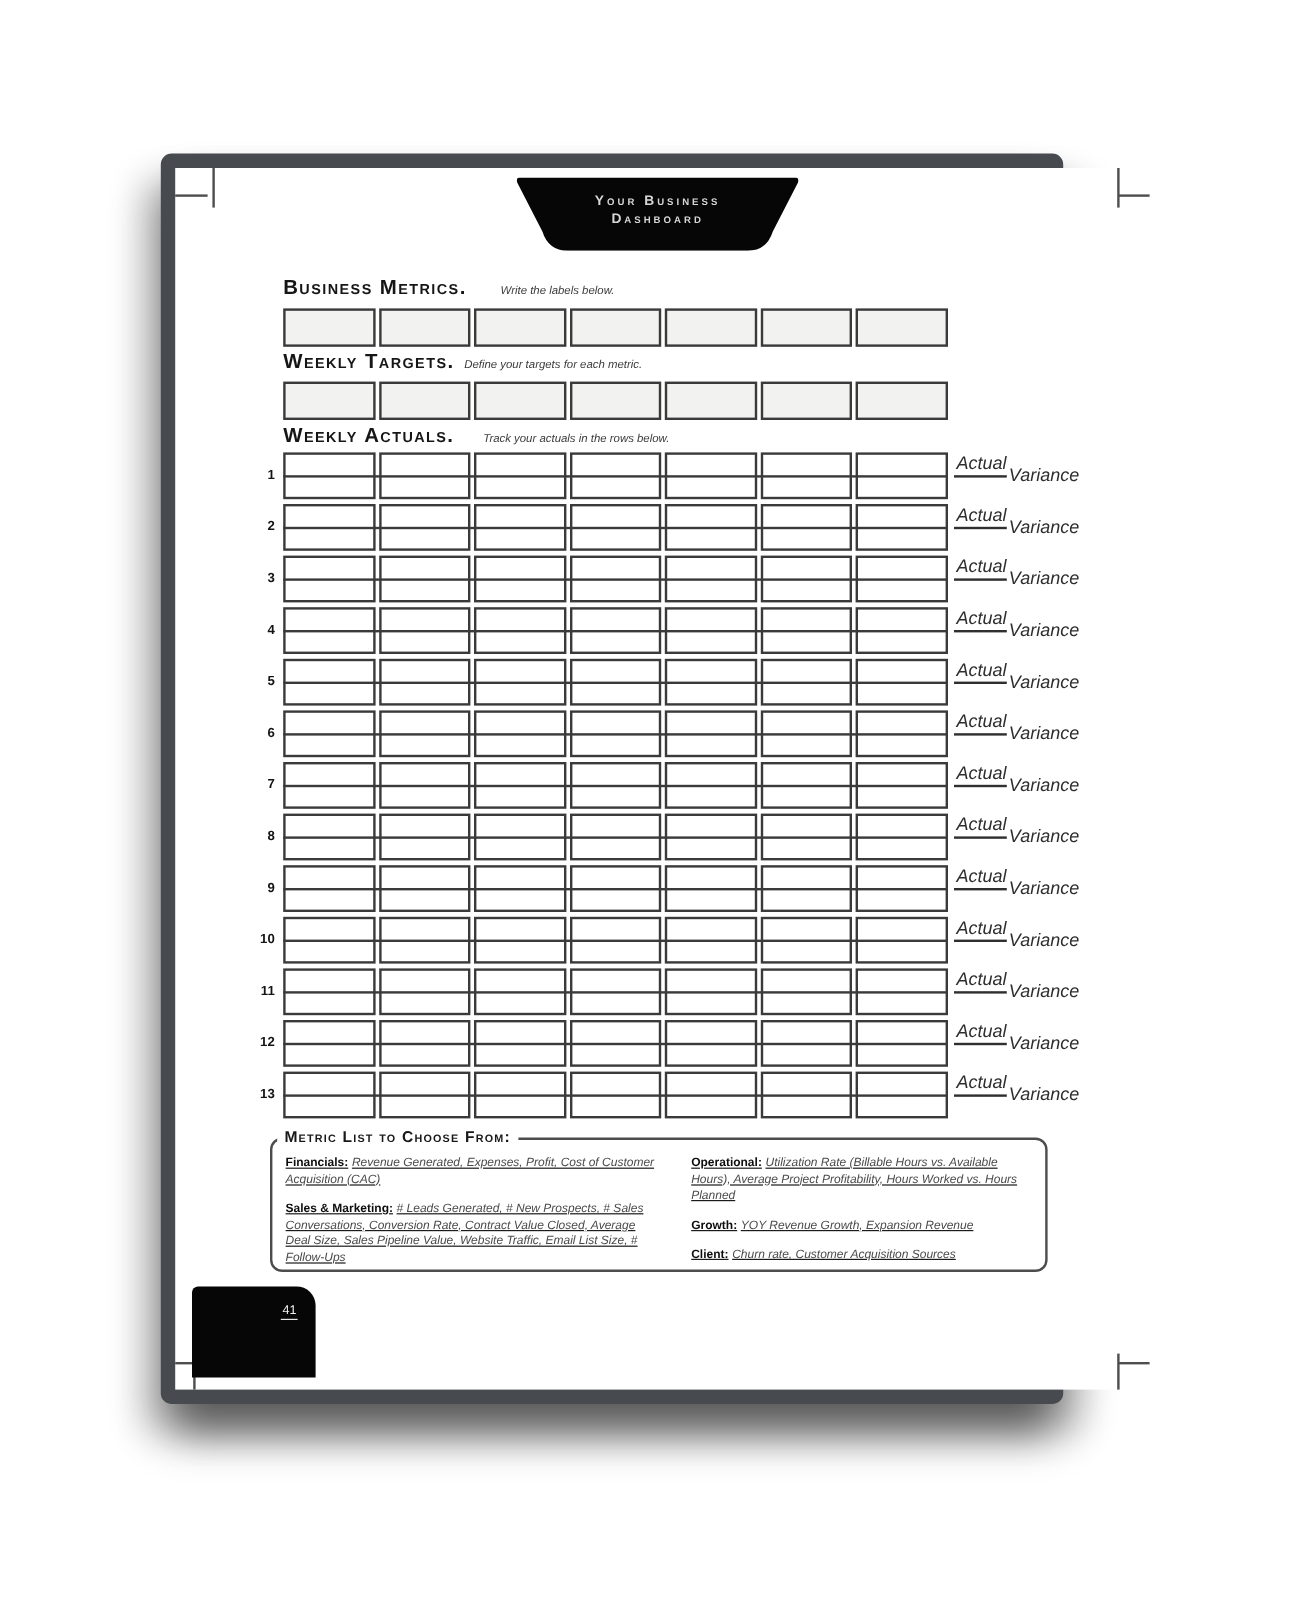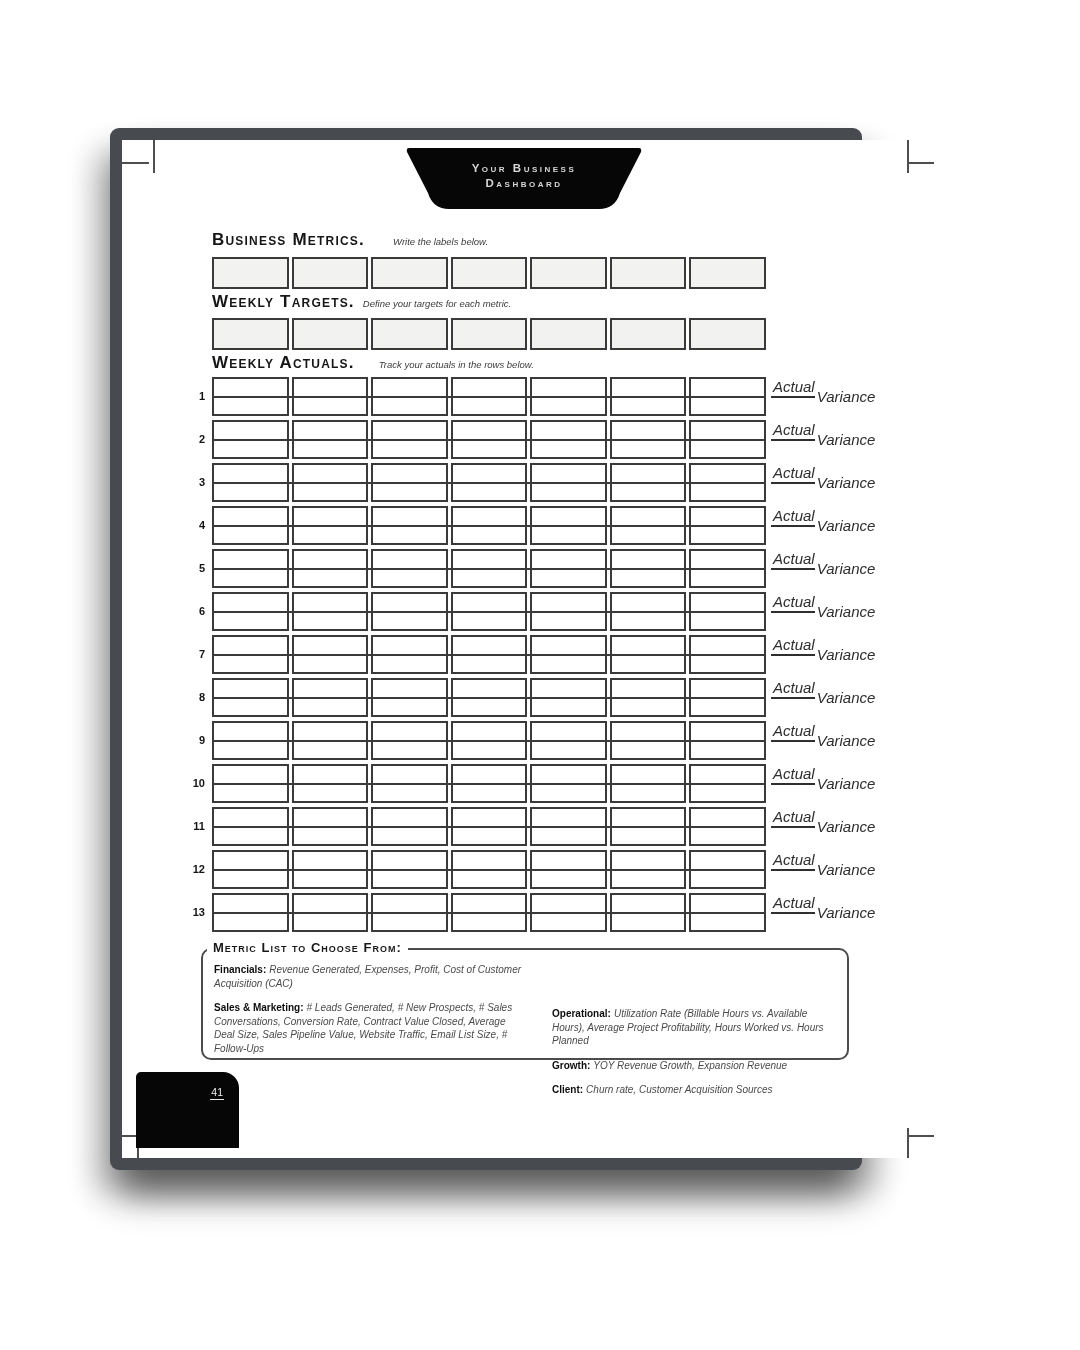--- a/index.html
+++ b/index.html
@@ -9,21 +9,21 @@
     --fill:#f2f2f0;
     --blk:#060606;
   }
   *{box-sizing:border-box;margin:0;padding:0;}
   html,body{background:#ffffff;}
   body{
     width:1080px;height:1350px;position:relative;
     font-family:"Liberation Sans", sans-serif;color:var(--ink);
   }
   .mockup{
-    position:absolute;left:110px;top:128px;width:752px;height:1042px;
+    position:absolute;left:134px;top:128px;width:752px;height:1042px;
     background:var(--frame);border-radius:9px;padding:12px;
     box-shadow:0 28px 38px -4px rgba(0,0,0,0.48),
                18px 22px 30px rgba(0,0,0,0.20),
               -16px 22px 30px rgba(0,0,0,0.18);
   }
   .page{position:relative;width:812px;height:1018px;background:#ffffff;}
   
   .cm{position:absolute;background:#4e4e4e;}
   
   .banner{position:absolute;left:284px;top:8px;width:236px;height:61px;}
@@ -61,22 +61,22 @@
     position:absolute;left:79px;top:808px;width:648px;height:112px;
     border:2px solid #4c4c4c;border-radius:10px;
   }
   .mlist-legend{
     position:absolute;top:-10px;left:4px;background:#fff;padding:0 6px;
     font-size:13px;font-weight:bold;font-variant:small-caps;letter-spacing:1px;color:#181818;
     white-space:nowrap;
   }
   .mlist-cols{display:flex;gap:26px;padding:13px 14px 0 11px;}
   .mcol-left{width:312px;flex:none;}
-  .mcol-right{flex:1;margin-top:44px;}
-  .entry{font-size:10px;line-height:13.5px;margin-bottom:11px;}
+  .mcol-right{flex:1;}
+  .entry{font-size:10px;line-height:13.5px;margin-bottom:11px;text-decoration:underline;}
   .entry .lbl{font-weight:bold;font-style:normal;color:#0d0d0d;margin-right:3px;}
   .entry .txt{font-style:italic;color:#4a4a4a;}
   
   .footer{position:absolute;left:14px;top:932px;width:784px;height:76px;display:flex;gap:4px;}
   .pgblock{
     width:103px;flex:none;background:var(--blk);
     border-radius:5px 16px 0 0;text-align:right;padding:10px 15px 0 0;
   }
   .pgnum{
     display:inline-block;font-size:10.5px;color:#efefef;

